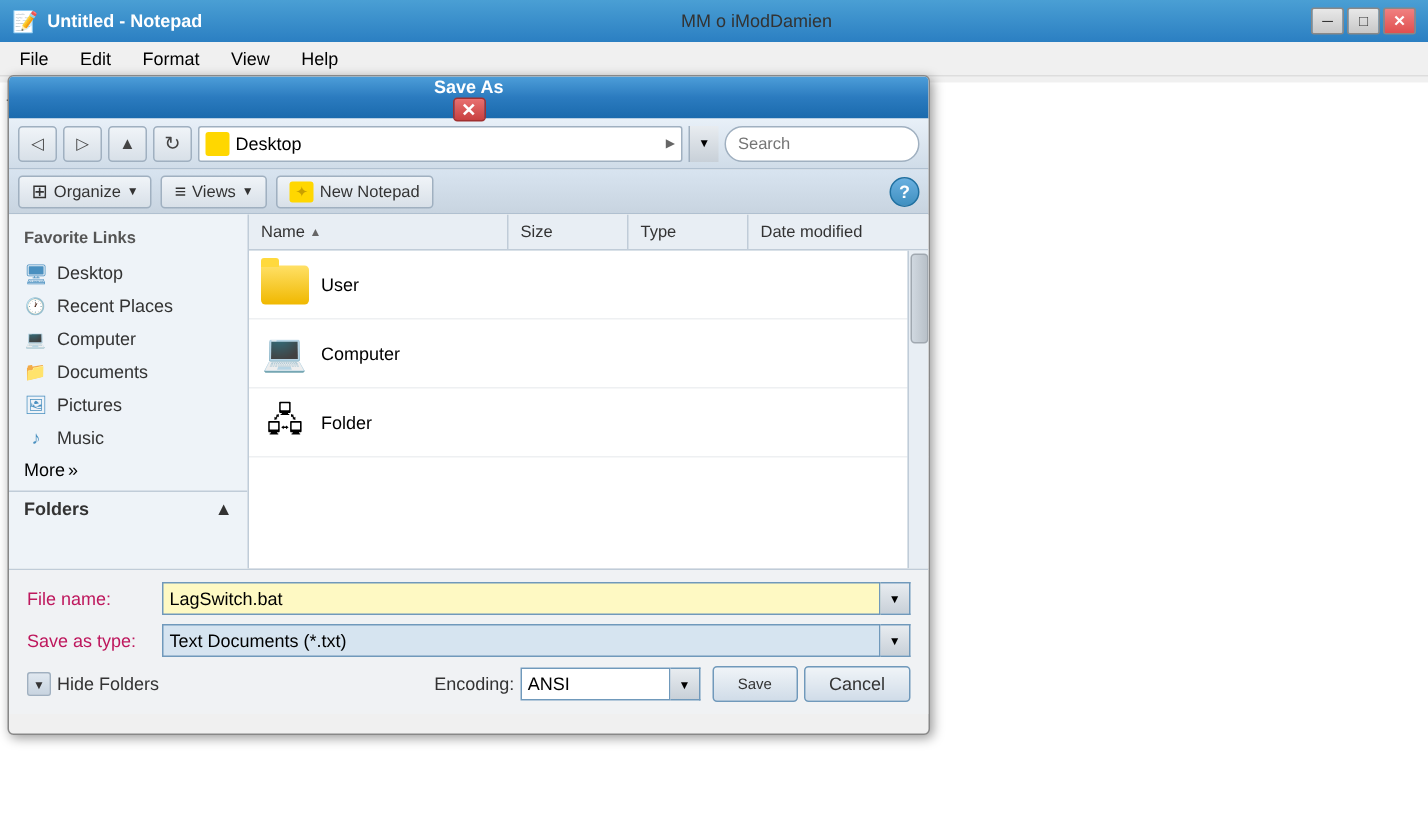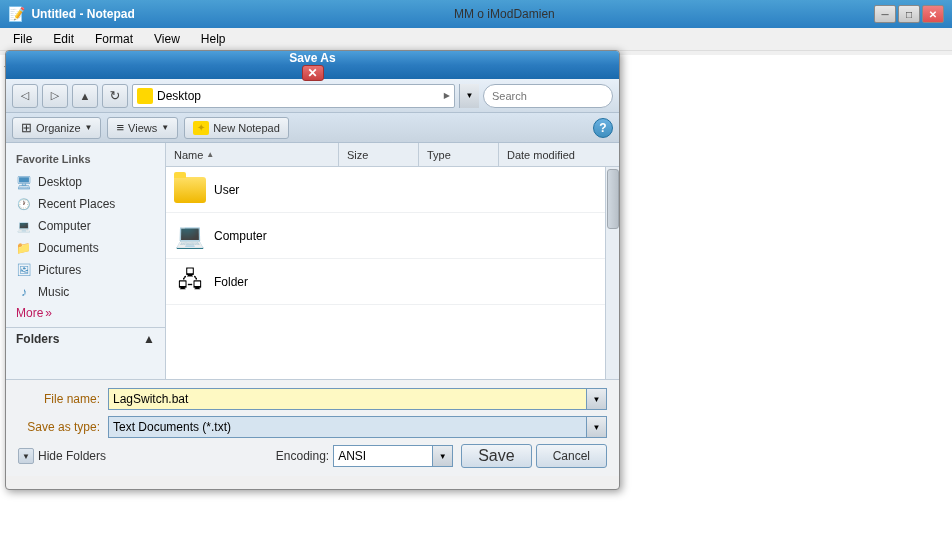--- a/index.html
+++ b/index.html
@@ -333,21 +333,21 @@
     .pics-icon { color: #4a90c0; font-size: 12px; }
     .music-icon { color: #4a90c0; font-size: 12px; }
 
     .more-link {
       display: flex;
       align-items: center;
       padding: 3px 10px;
       gap: 2px;
       cursor: pointer;
       font-size: 12px;
-      color: #be185d;
+      color: #000000;
     }
 
     .folders-section {
       border-top: 1px solid #c0ccd8;
       margin-top: 4px;
     }
     .folders-header {
       display: flex;
       align-items: center;
       justify-content: space-between;
@@ -470,22 +470,22 @@
       padding: 8px 12px;
     }
     .form-row {
       display: flex;
       align-items: center;
       margin-bottom: 6px;
     }
     .form-label {
       width: 90px;
       font-size: 12px;
-      color: #a16207;
-      text-align: right;
+      color: #be185d;
+      text-align: left;
       padding-right: 8px;
     }
     .form-input-container {
       flex: 1;
       display: flex;
       align-items: center;
     }
     .form-input {
       flex: 1;
       height: 22px;
@@ -567,21 +567,21 @@
       justify-content: center;
       cursor: pointer;
       font-size: 8px;
     }
     .save-btn {
       height: 24px;
       padding: 0 16px;
       background: linear-gradient(to bottom, #f0f4f8, #d0dce8);
       border: 1px solid #7099bb;
       border-radius: 3px;
-      font-size: 16px;
+      font-size: 10px;
       cursor: pointer;
       color: #333;
       margin-left: 8px;
     }
     .cancel-btn {
       height: 24px;
       padding: 0 16px;
       background: linear-gradient(to bottom, #f0f4f8, #d0dce8);
       border: 1px solid #7099bb;
       border-radius: 3px;

